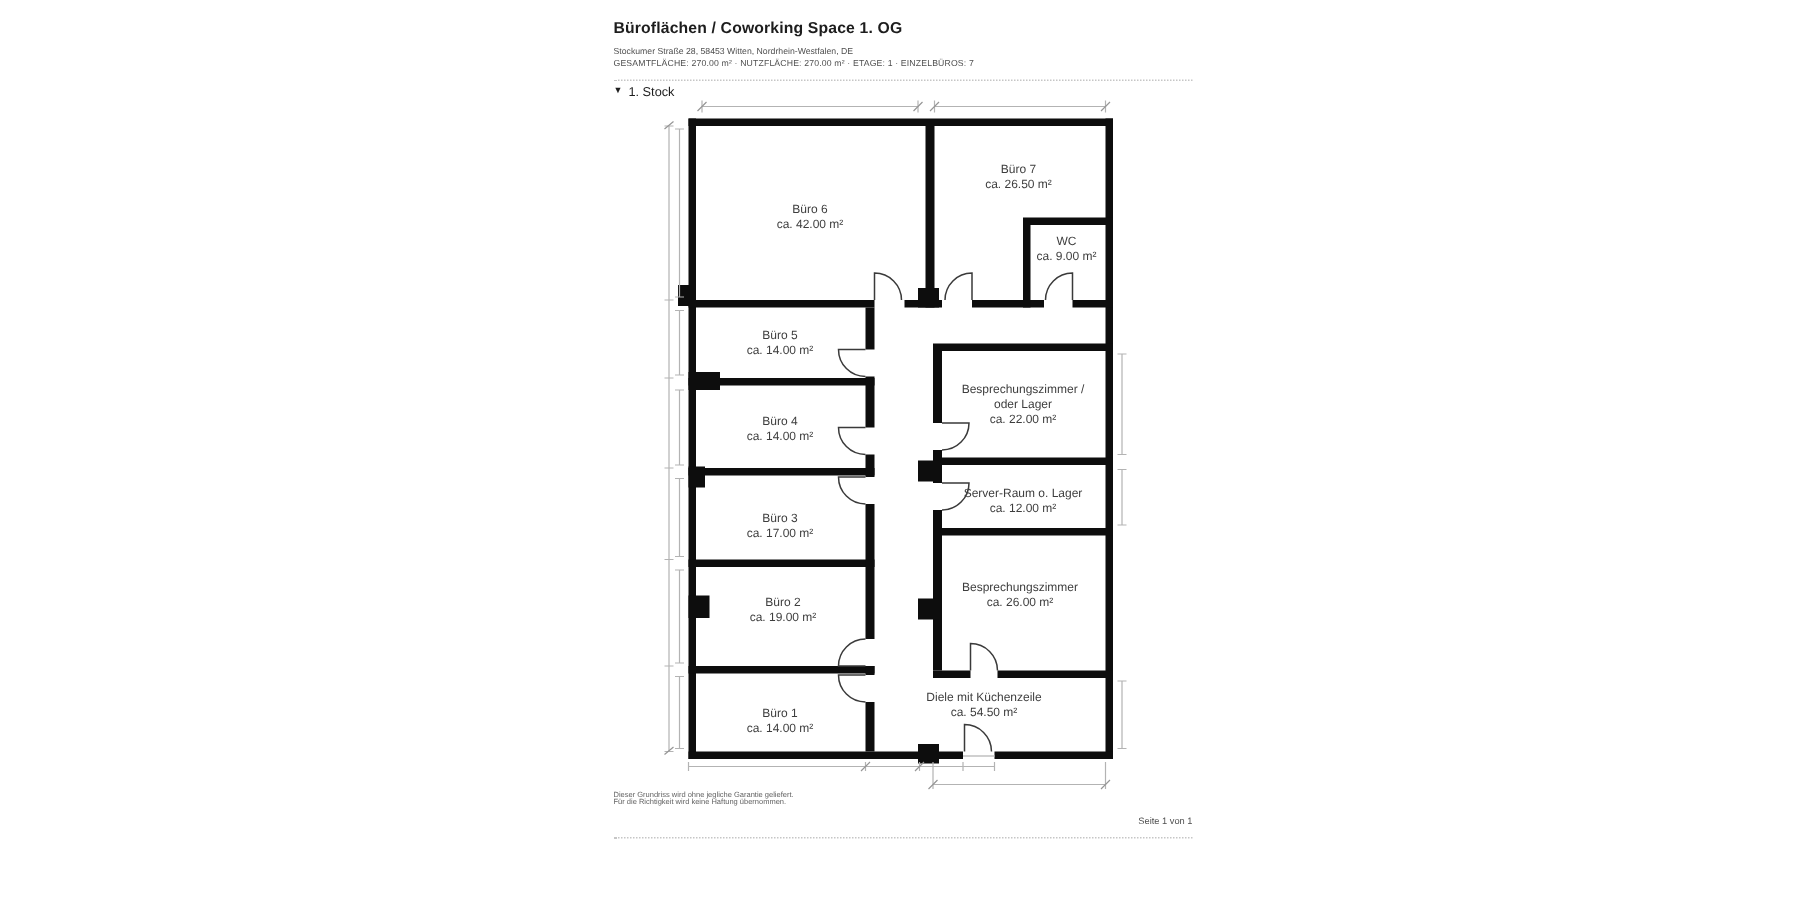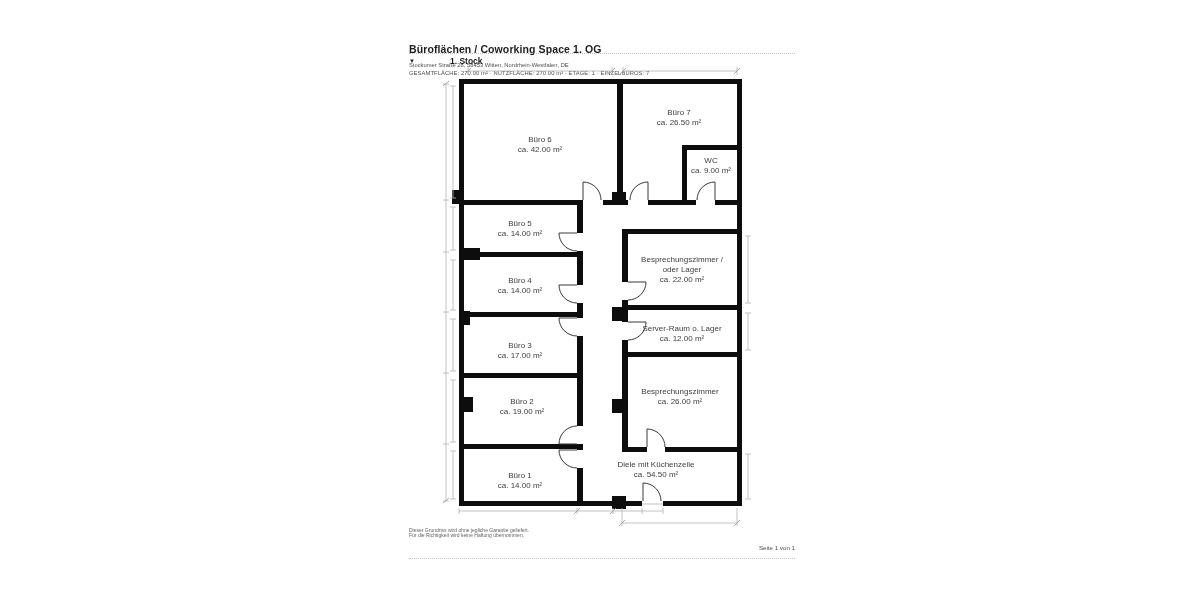--- a/index.html
+++ b/index.html
@@ -1,27 +1,27 @@
 <!DOCTYPE html>
 <html><head>
 <meta charset="utf-8">
 <style>
   html,body{margin:0;padding:0;background:#ffffff;}
   .page{position:relative;width:1200px;height:600px;background:#ffffff;overflow:hidden;
         font-family:"Liberation Sans",sans-serif;color:#1d1d1d;}
-  .header{position:absolute;left:409px;top:13px;margin-top:30px;}
+  .header{position:absolute;left:409px;top:13px;}
   .title{margin:0 0 7px 0;font-size:10.5px;font-weight:700;color:#1d1d1d;letter-spacing:.1px;}
   .address{font-size:5.8px;color:#4f4f4f;margin-bottom:2px;}
   .meta{font-size:5.8px;color:#4f4f4f;letter-spacing:.1px;}
   .sep{position:absolute;left:409px;width:386px;border-top:1px dotted #c6c6c6;height:0;}
   .sep-top{top:53px;}
   .sep-bottom{top:558px;}
   .section{position:absolute;left:409px;top:56px;display:flex;align-items:center;}
   .tri{font-size:6px;color:#1d1d1d;margin-right:4px;line-height:1;}
-  .section-label{font-size:8.5px;font-weight:700;color:#1d1d1d;margin-left:31px;}
+  .section-label{font-size:8.5px;font-weight:400;color:#1d1d1d;}
   .plan{position:absolute;left:440px;top:62px;}
   .w{fill:#0d0d0d;}
   .arc{stroke:#3a3a3a;stroke-width:1;fill:none;}
   .dim{stroke:#b3b3b3;stroke-width:.8;fill:none;}
   .slash{stroke:#969696;stroke-width:.8;fill:none;}
   .thr{stroke:#c0c0c0;stroke-width:1;}
   .lbl{font-family:"Liberation Sans",sans-serif;font-size:8px;fill:#3e3e3e;text-anchor:middle;}
   .disclaimer{position:absolute;left:409px;top:528px;font-size:5px;line-height:4.8px;color:#636363;}
   .pagenum{position:absolute;left:409px;top:544px;width:386px;text-align:right;font-size:6.2px;color:#4f4f4f;}
 </style>

